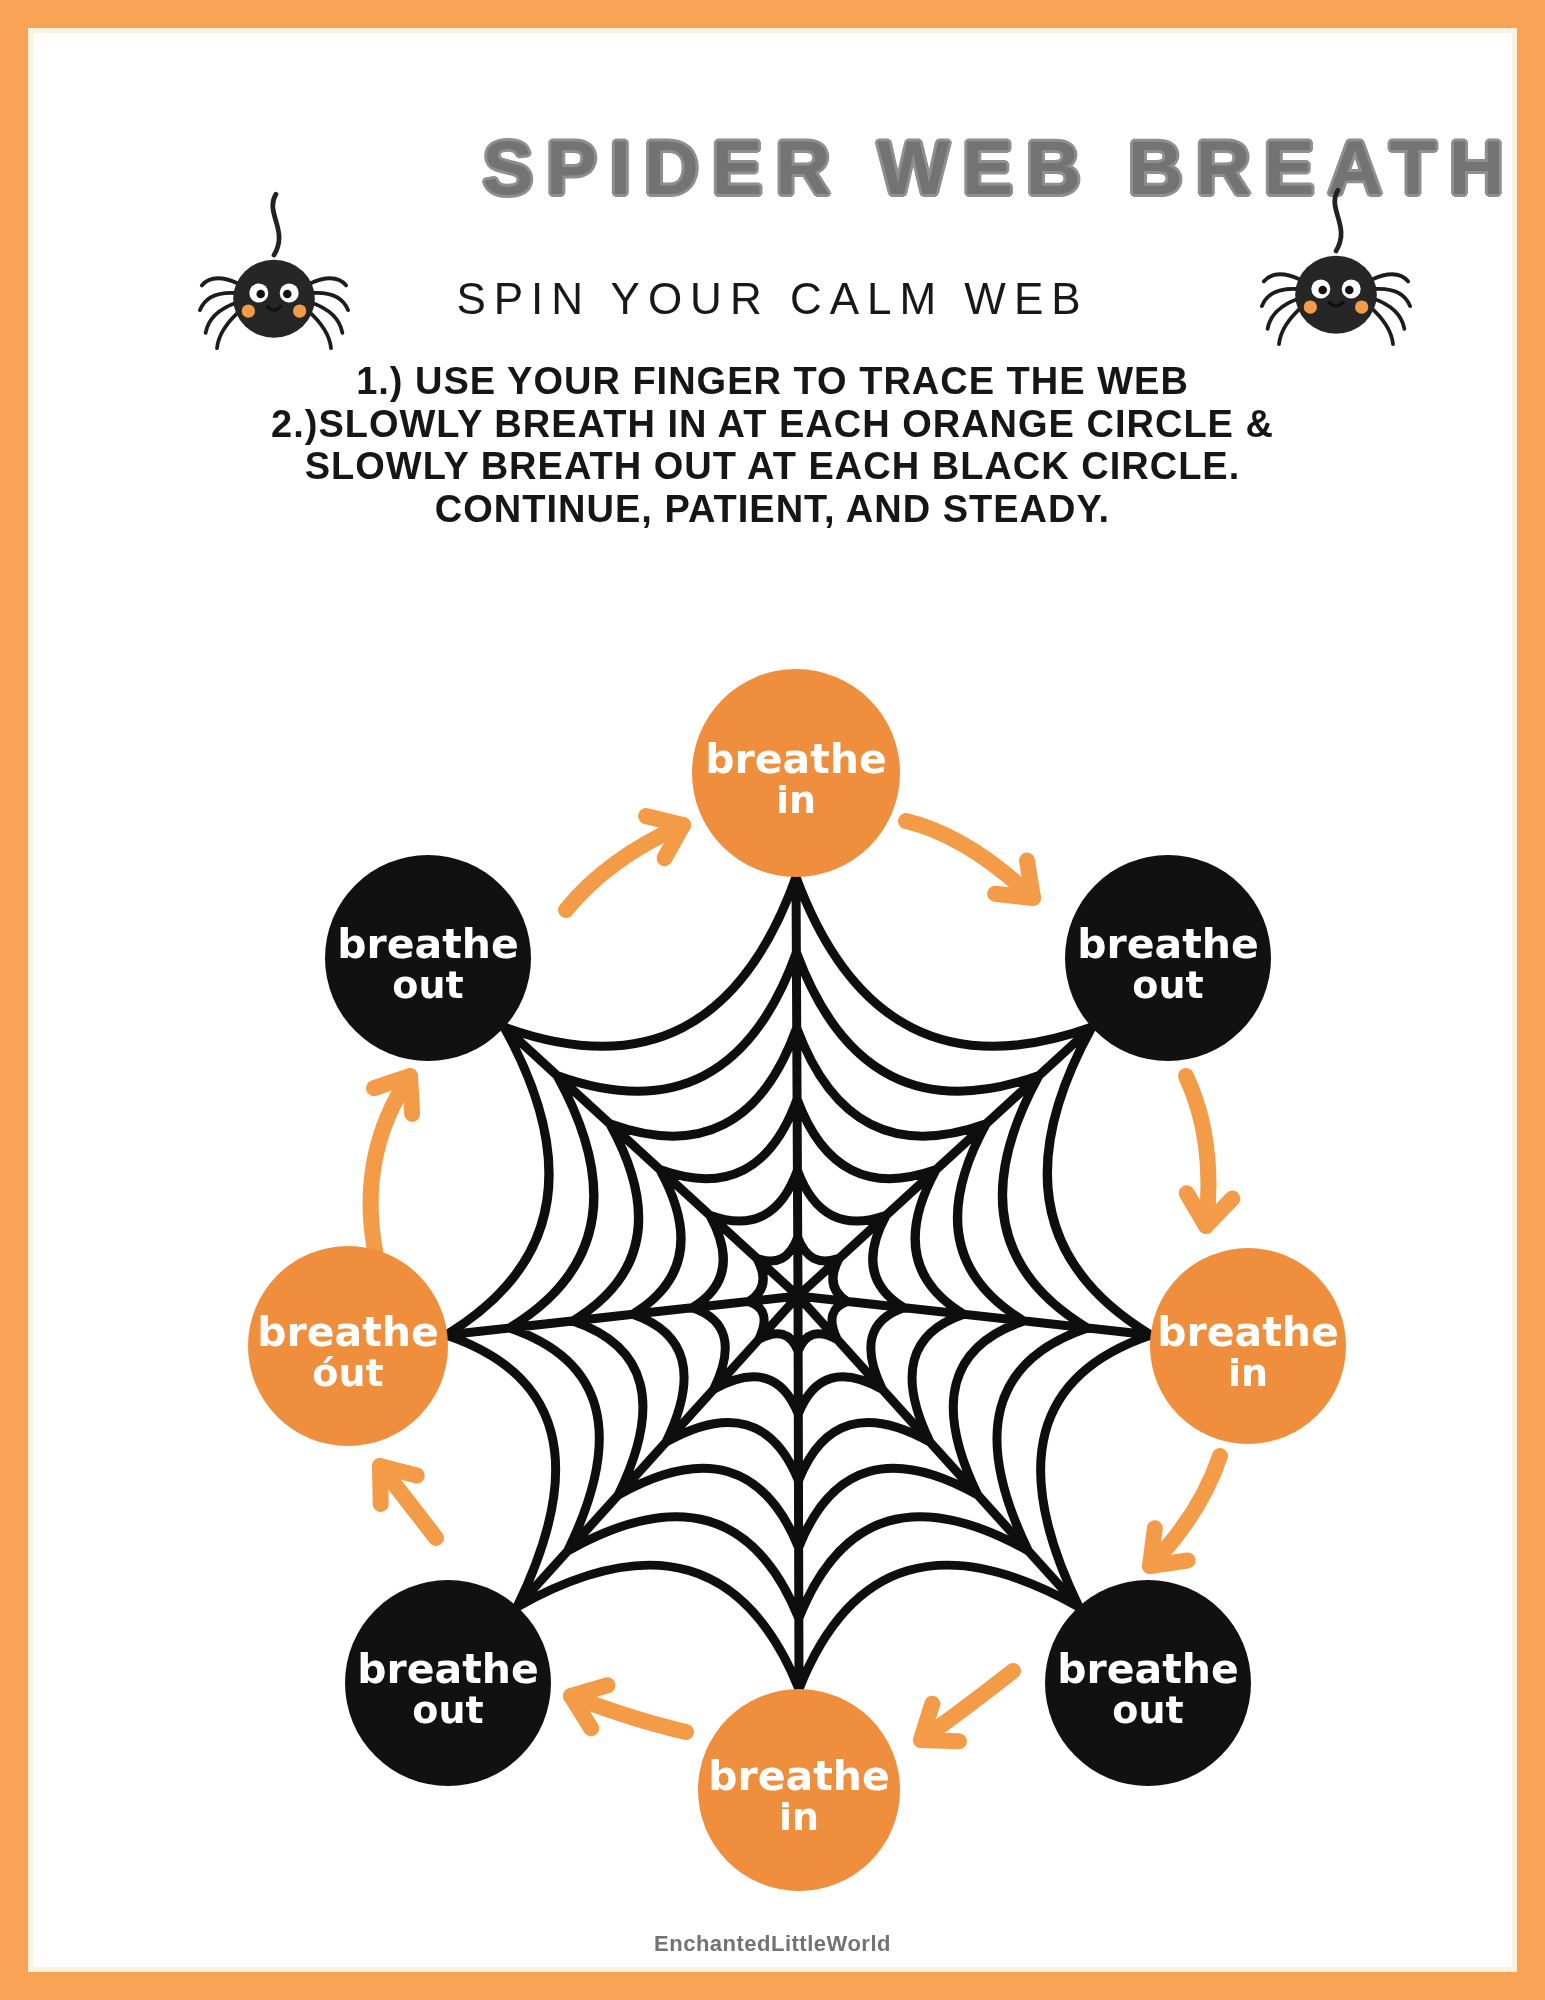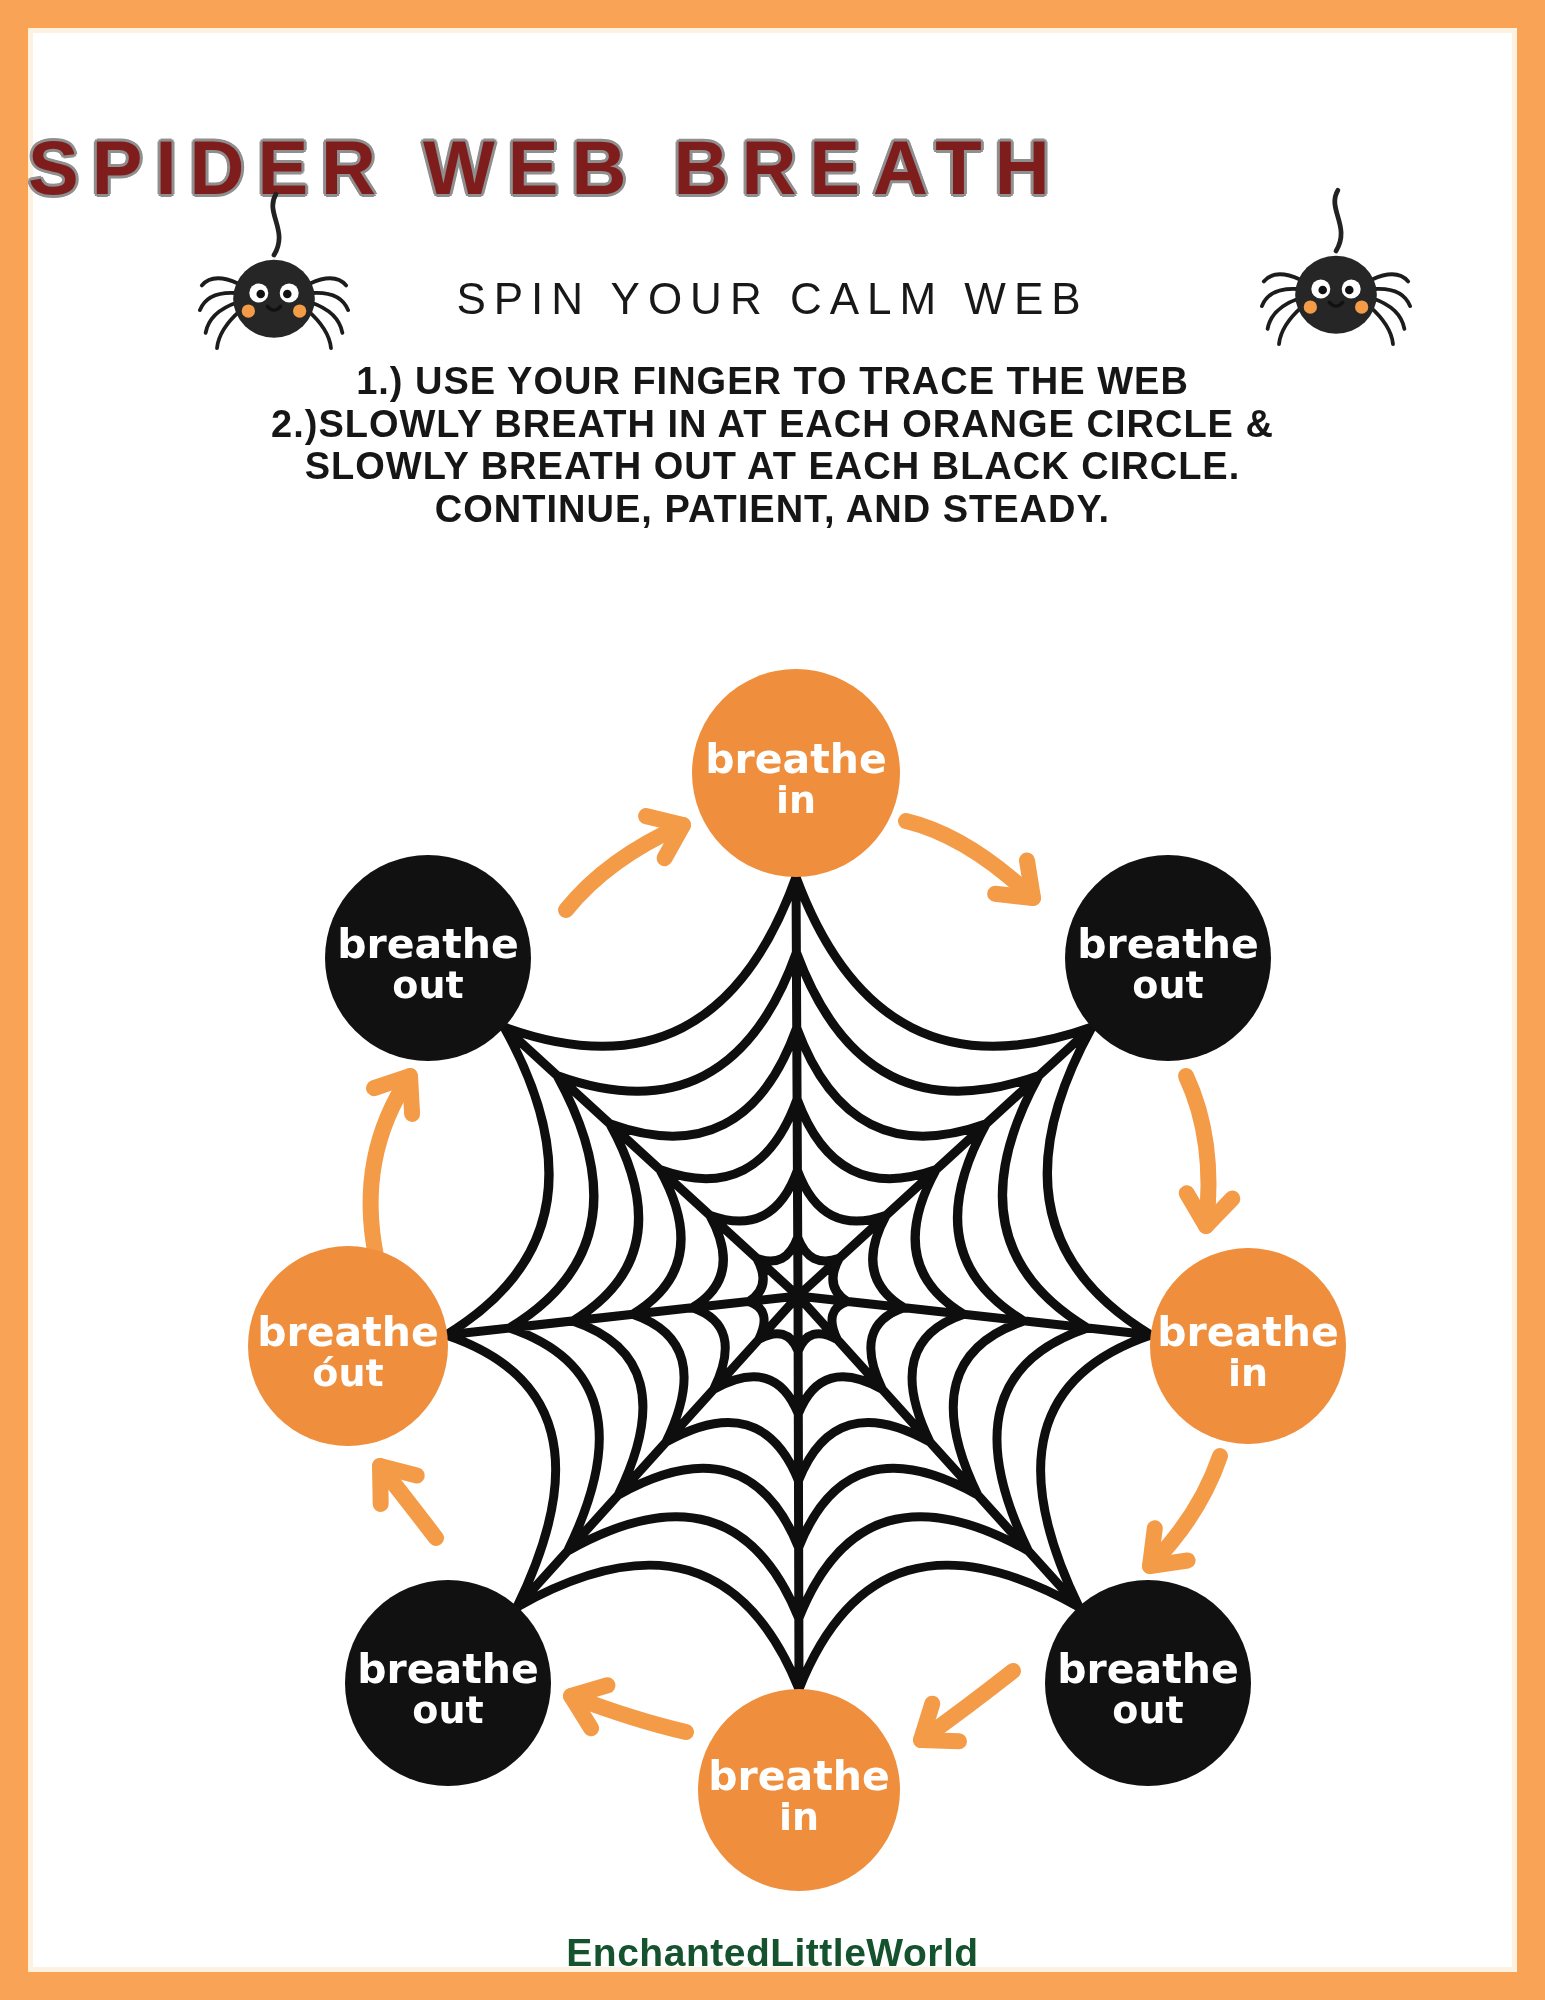--- a/index.html
+++ b/index.html
@@ -12,24 +12,24 @@
     overflow:hidden;
     font-family:"Liberation Sans", sans-serif;
   }
   .page-inner{
     position:absolute;inset:0;
     box-shadow:inset 0 0 0 5px #fdf2e0;
     pointer-events:none;
   }
   .title{
     position:absolute;top:96px;left:0;right:0;
-    text-align:left;
+    text-align:right;
     font-size:76px;font-weight:bold;
     letter-spacing:13px;
-    color:#7f1d1d;
+    color:#737373;
     text-shadow:
       3px 0 0 #8f8f8f,-3px 0 0 #8f8f8f,0 3px 0 #8f8f8f,0 -3px 0 #8f8f8f,
       2px 2px 0 #8f8f8f,-2px 2px 0 #8f8f8f,2px -2px 0 #8f8f8f,-2px -2px 0 #8f8f8f;
     white-space:nowrap;
   }
   .subtitle{
     position:absolute;top:246px;left:0;right:0;
     text-align:center;
     font-size:44px;font-weight:normal;
     letter-spacing:8px;
@@ -52,22 +52,22 @@
     font-family:"DejaVu Sans", sans-serif;
     font-weight:bold;
     fill:#ffffff;
     text-anchor:middle;
   }
   .circle-label.l1{font-size:41px;}
   .circle-label.l2{font-size:38px;}
   .footer{
     position:absolute;top:1903px;left:0;right:0;
     text-align:center;
-    font-size:39px;font-weight:bold;
-    color:#14532d;
+    font-size:22px;font-weight:bold;
+    color:#737373;
     letter-spacing:0.5px;
   }
 </style>
 </head>
 <body>
 
 <div class="page">
   <div class="page-inner"></div>
 
   <div class="title">SPIDER WEB BREATH</div>

